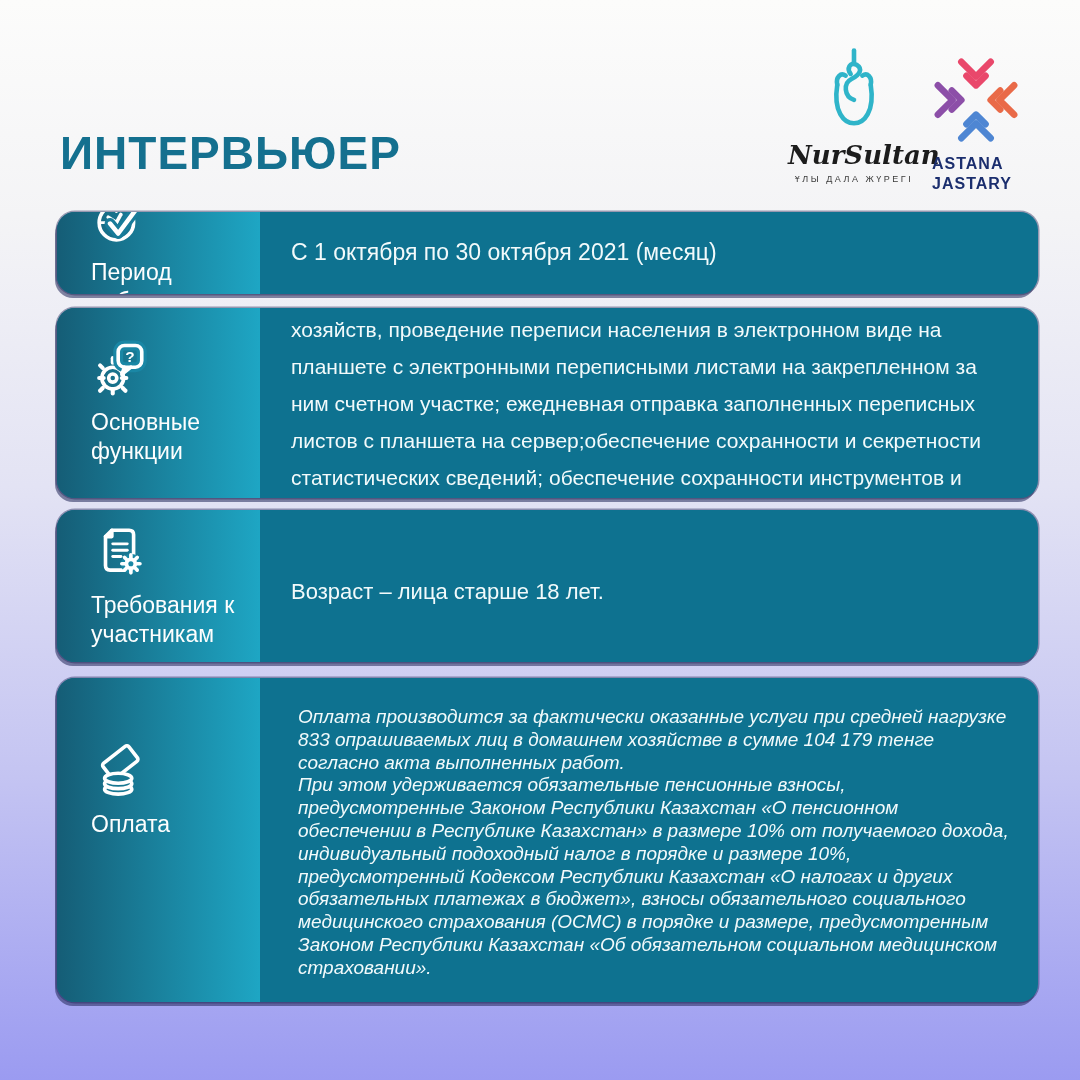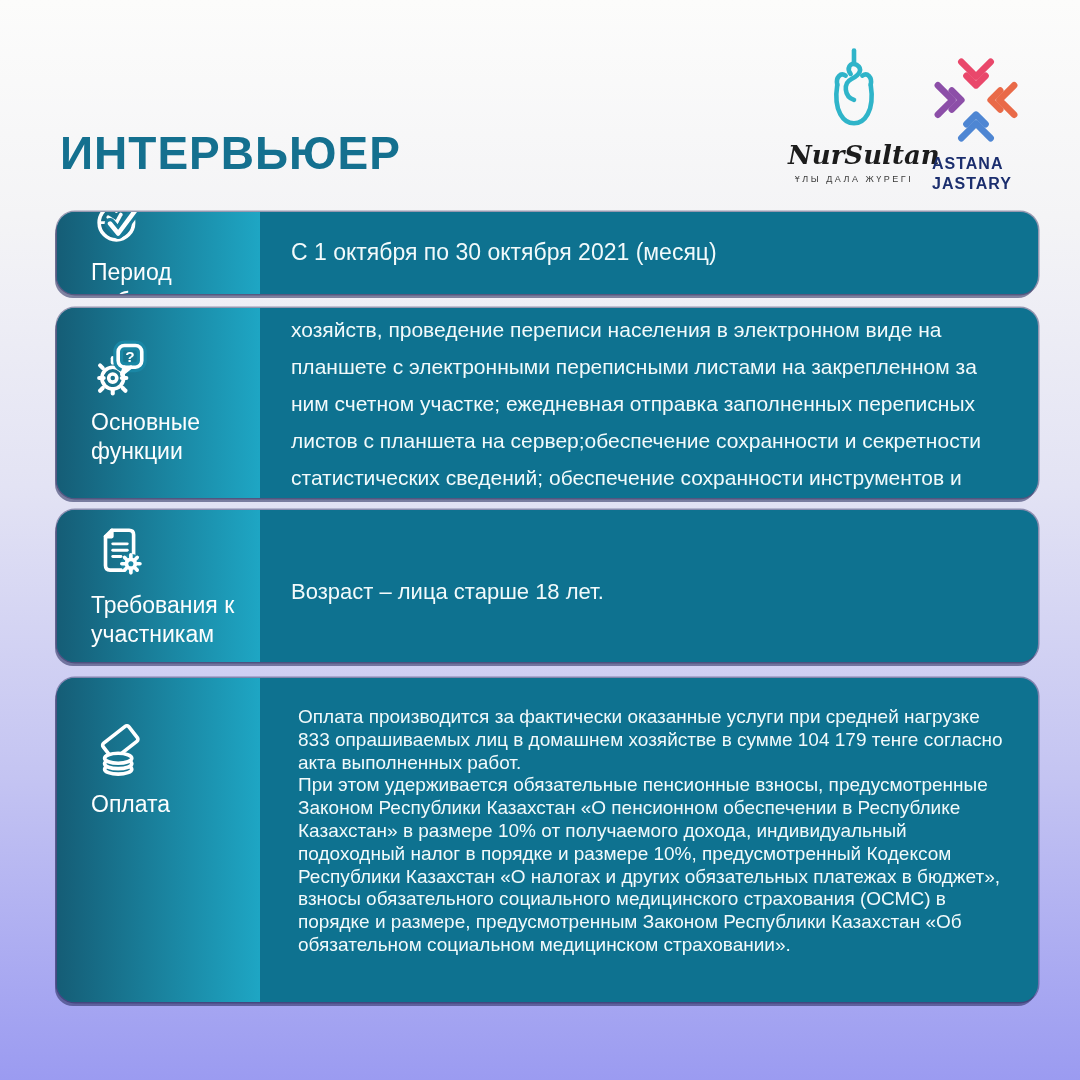--- a/index.html
+++ b/index.html
@@ -36,34 +36,34 @@
   .card.c1{height:82px;margin-bottom:14px;}
   .card.c2{height:190px;margin-bottom:12px;}
   .card.c3{height:152px;margin-bottom:16px;}
   .card.c4{height:324px;}
   .card-label{
     width:203px;flex:0 0 203px;box-sizing:border-box;
     background:linear-gradient(90deg,#155d76 0%,#1ea6c4 100%);
     display:flex;flex-direction:column;justify-content:center;
     padding-left:34px;padding-right:8px;color:#ffffff;
   }
-  .card.c4 .card-label{justify-content:flex-start;padding-top:44px;}
+  .card.c4 .card-label{justify-content:flex-start;padding-top:64px;}
   .card-label .icon{width:58px;height:58px;margin-bottom:10px;}
   .card-label .icon svg{width:58px;height:58px;display:block;}
   .label-text{font-size:23px;line-height:1.25;color:#fdfefe;}
   .card-body{
     flex:1;box-sizing:border-box;display:flex;flex-direction:column;justify-content:center;
     padding:16px 26px 16px 31px;color:#f2fafb;
   }
   .card-body p{margin:0;}
   .card.c1 .card-body p{font-size:23px;line-height:1.3;}
   .card.c2 .card-body p{font-size:21px;line-height:37px;}
   .card.c3 .card-body{margin-top:11px;}
   .card.c3 .card-body p{font-size:22px;line-height:28px;}
-  .card.c4 .card-body{justify-content:flex-start;padding-top:28px;padding-left:38px;}
+  .card.c4 .card-body{justify-content:flex-start;padding-top:28px;padding-left:38px;font-style:italic;}
   .card.c4 .card-body p{font-size:19px;line-height:22.8px;}
 </style>
 </head>
 <body>
 
 <h1 class="page-title">ИНТЕРВЬЮЕР</h1>
 
 <div class="logo-ns">
   <span>
     <svg width="92" height="92" viewBox="0 0 100 110" fill="none" stroke="#2fb4c9" stroke-width="5.5" stroke-linecap="round" stroke-linejoin="round">

